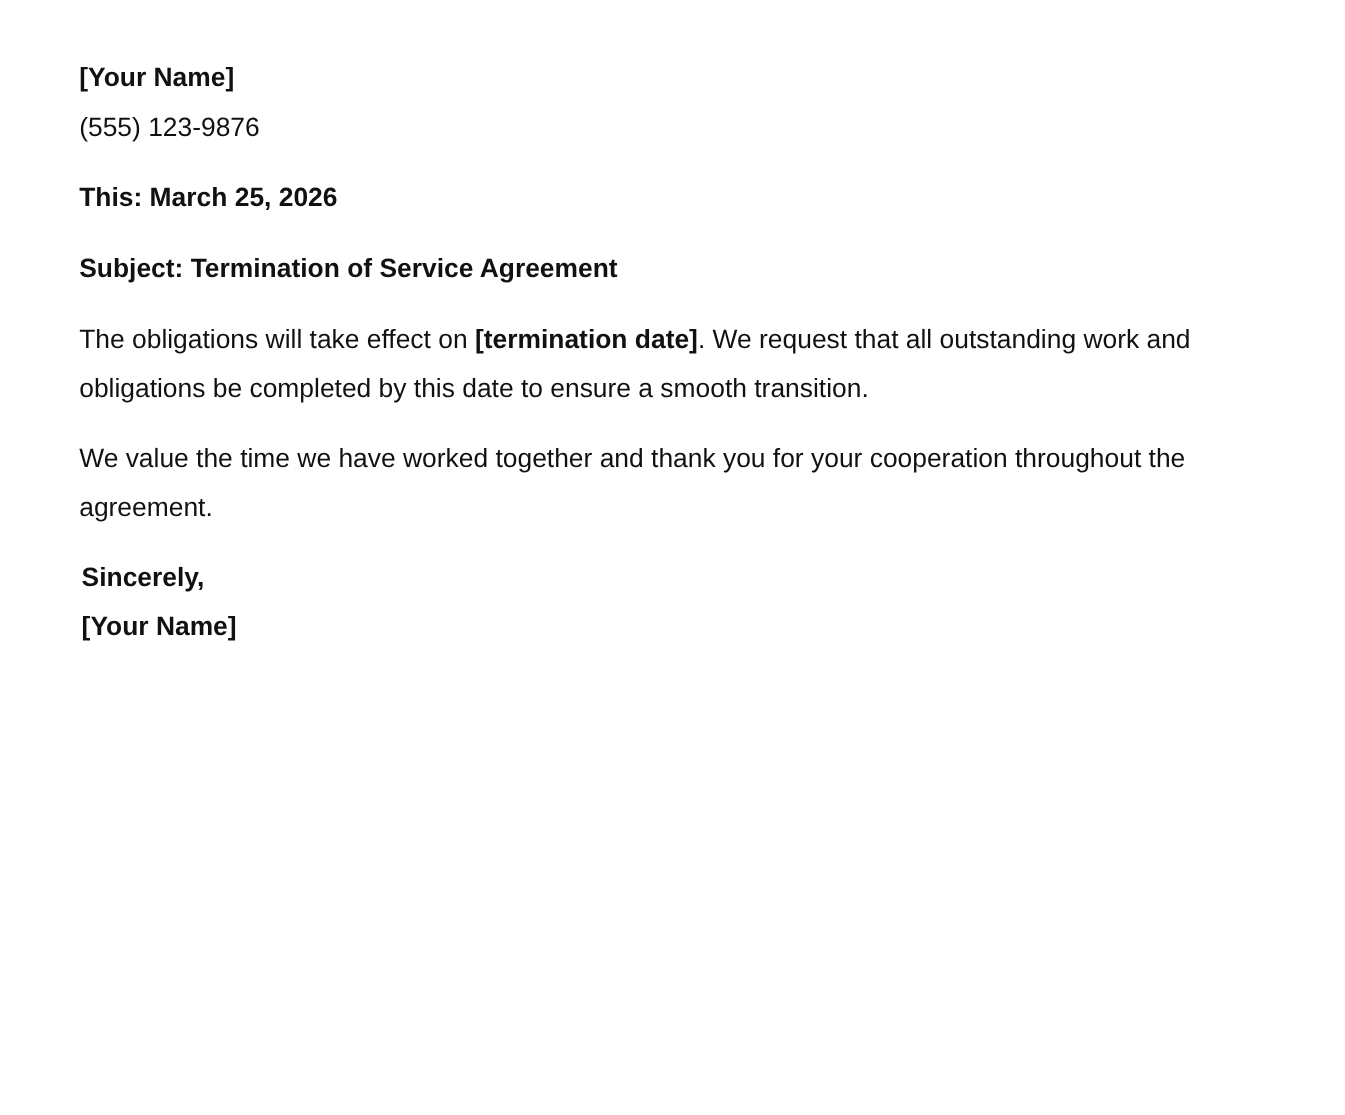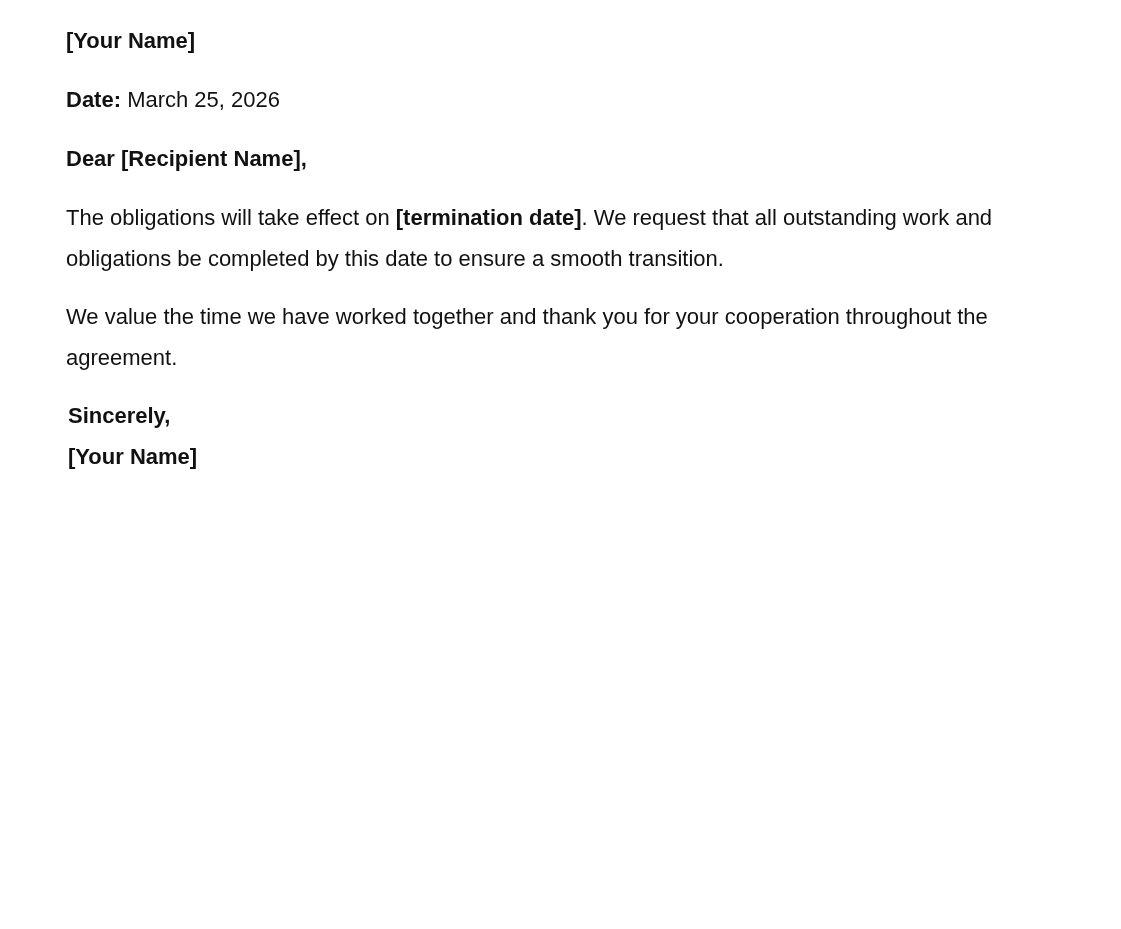--- a/index.html
+++ b/index.html
@@ -11,21 +11,21 @@
     width: 1121px;
     height: 929px;
     font-family: "Liberation Sans", "DejaVu Sans", sans-serif;
     color: #111111;
     -webkit-font-smoothing: antialiased;
   }
   .page {
     width: 1121px;
     height: 929px;
     box-sizing: border-box;
-    padding: 20px 64px 0 66px;
+    padding: 44px 64px 0 66px;
     background: #ffffff;
     position: relative;
   }
   .letter {
     width: 992px;
     font-size: 22px;
     line-height: 41px;
     color: #111111;
   }
   .sender-block {
@@ -42,21 +42,21 @@
   }
   .meta-line {
     margin: 0 0 18px 0;
     font-size: 22px;
     line-height: 41px;
   }
   .meta-label {
     font-weight: 700;
   }
   .meta-value {
-    font-weight: 400;
+    font-weight: 700;
   }
   .salutation {
     margin: 0 0 18px 0;
     font-size: 22px;
     line-height: 41px;
     font-weight: 700;
   }
   .para {
     margin: 0 0 17px 0;
     font-size: 22px;
@@ -80,26 +80,27 @@
   }
 </style>
 </head>
 <body>
 
 <div class="page">
   <div class="letter">
 
     <div class="sender-block">
       <span class="sender-line name">[Your Name]</span>
+      <span class="sender-line">(555) 123-9876</span>
     </div>
 
-    <p class="meta-line"><span class="meta-label">Date:</span><span class="meta-value"> March 25, 2026</span></p>
+    <p class="meta-line"><span class="meta-label">This:</span><span class="meta-value"> March 25, 2026</span></p>
 
+    <p class="meta-line"><span class="meta-label">Subject:</span><span class="meta-value"> Termination of Service Agreement</span></p>
 
-    <p class="salutation">Dear [Recipient Name],</p>
 
 
     <p class="para"><span>The obligations will take effect on </span><span class="strong">[termination date]</span><span>. We request that all outstanding work and obligations be completed by this date to ensure a smooth transition.</span></p>
 
     <p class="para">We value the time we have worked together and thank you for your cooperation throughout the agreement.</p>
 
     <div class="closing-block">
       <span class="closing-line">Sincerely,</span>
       <span class="closing-line">[Your Name]</span>
     </div>

